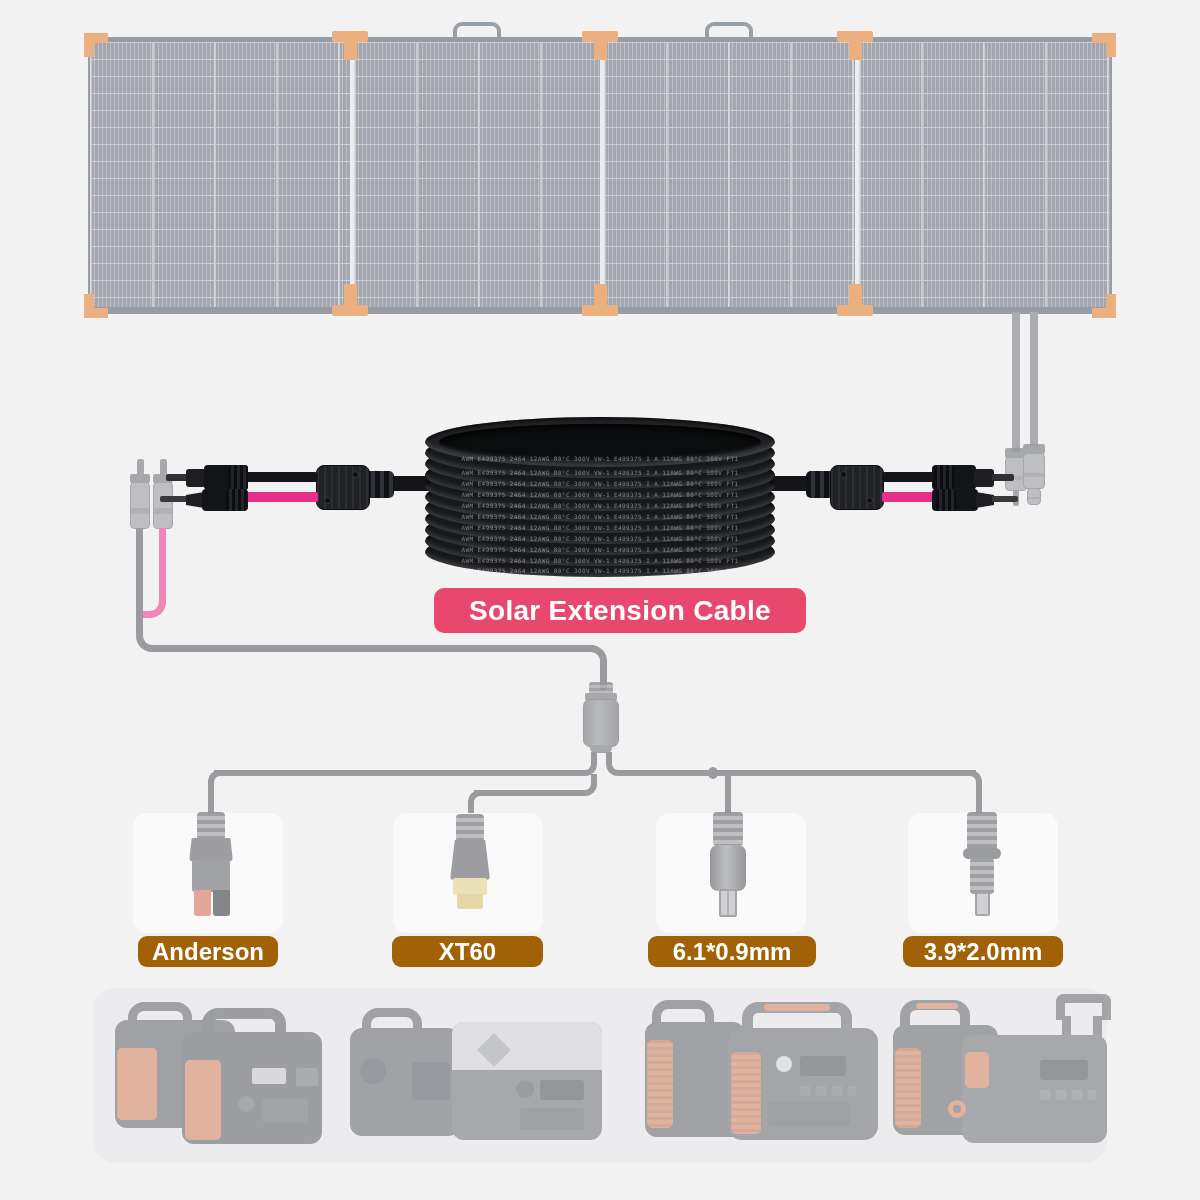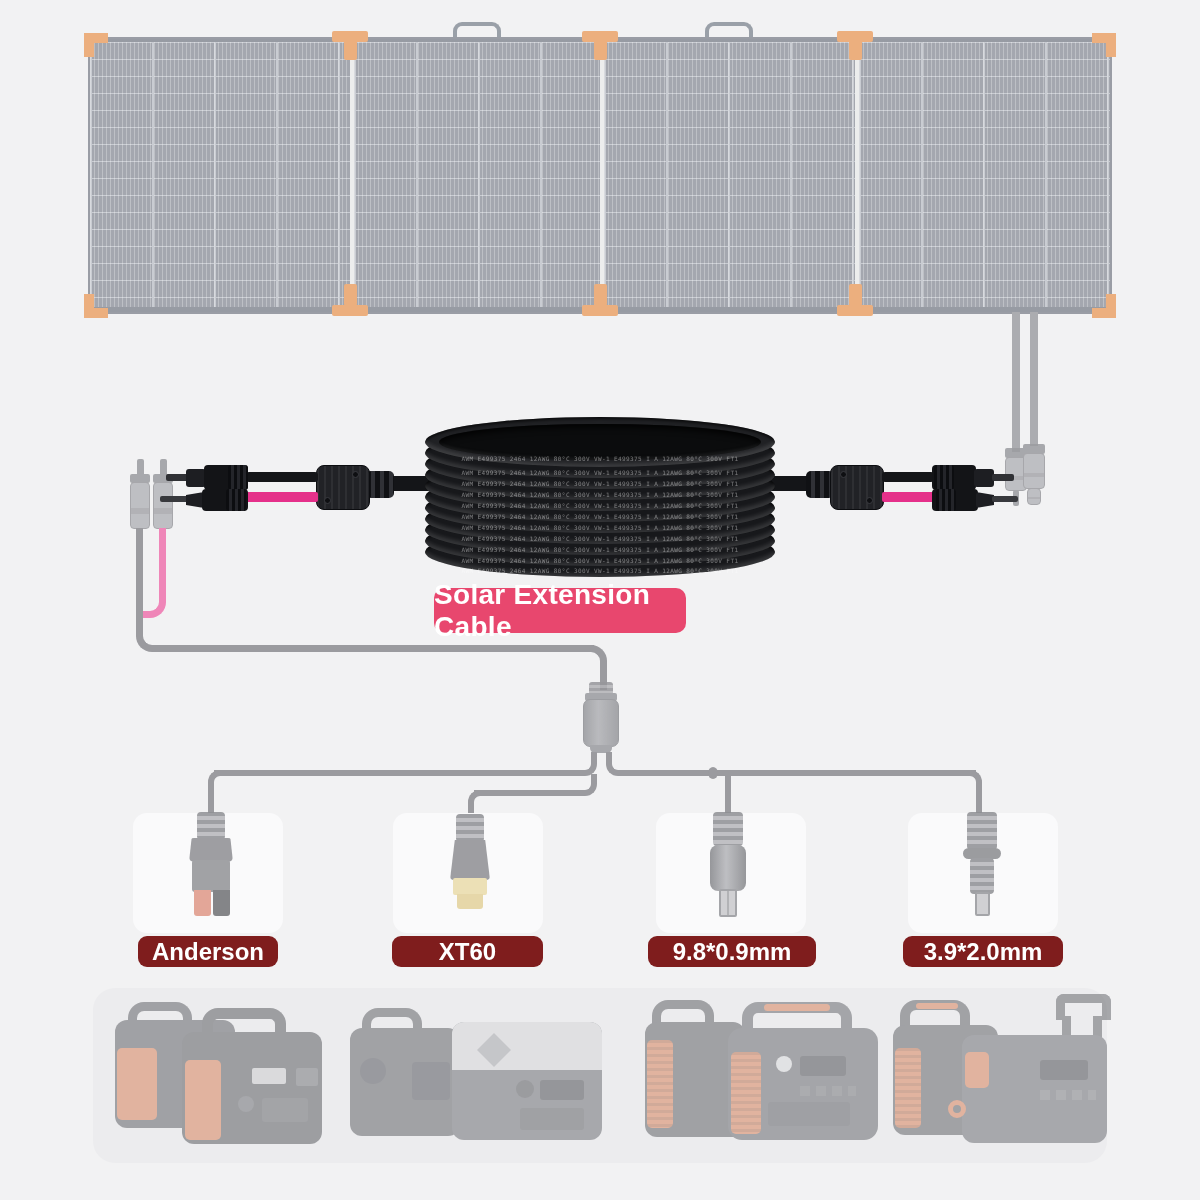--- a/index.html
+++ b/index.html
@@ -47,25 +47,25 @@
       background-image:repeating-linear-gradient(90deg,rgba(255,255,255,.06) 0 2px,rgba(0,0,0,0) 2px 7px);}
   .splitneck{background:repeating-linear-gradient(90deg,#101114 0 5px,#303136 5px 9px);border-radius:5px;}
   .rivet{width:5px;height:5px;border-radius:50%;background:#0e0f12;border:1px solid #3a3b40;}
   .mcbody{background:#131417;border-radius:4px;}
   .mcribs{background:repeating-linear-gradient(90deg,#0c0d10 0 3px,#24252a 3px 6px);border-radius:3px;}
   .mcnose{background:#1d1e22;border-radius:3px;}
   .mcpin{background:#303135;border-radius:2px;}
   .pinkcable{background:#e5308a;border-radius:2px;}
 
   
-  #banner{left:434px;top:588px;width:252px;height:45px;border-radius:10px;display:flex;align-items:center;justify-content:center;
+  #banner{left:434px;top:588px;width:372px;height:45px;border-radius:10px;display:flex;align-items:center;justify-content:center;
       font-weight:bold;font-size:28px;letter-spacing:.3px;}
   .card{top:813px;width:150px;height:120px;background:#fafafb;border-radius:14px;}
   .blabel{top:936px;height:31px;border-radius:9px;color:#ffffff;font-weight:bold;font-size:24px;
-      display:flex;align-items:center;justify-content:center;background:#7f1d1d;}
+      display:flex;align-items:center;justify-content:center;background:#a16207;}
 
   
   #bottomcard{left:93px;top:988px;width:1014px;height:175px;background:#ececee;border-radius:22px;}
   .ps{opacity:.5;}
   .psbody{position:absolute;border-radius:12px;background:#55575c;}
   .pshandle{position:absolute;border-style:solid;border-color:#55575c;border-bottom:none;border-radius:16px 16px 0 0;background:transparent;box-sizing:border-box;}
   .orange{background:#d77b50;border-radius:5px;}
   .screen{background:#3f4146;border-radius:3px;}
   .lightscreen{background:#c8c9cb;border-radius:2px;}
   .fade{opacity:.85;}
@@ -242,21 +242,21 @@
 
   <div class="a fade">
     <div class="a ribs" style="left:967px;top:812px;width:30px;height:38px;"></div>
     <div class="a" style="left:963px;top:848px;width:38px;height:11px;background:#8b8c90;border-radius:6px;"></div>
     <div class="a ribs" style="left:970px;top:858px;width:24px;height:36px;"></div>
     <div class="a" style="left:975px;top:892px;width:15px;height:24px;background:#c9c9cd;border:2px solid #96979b;border-radius:2px;box-sizing:border-box;"></div>
   </div>
 
   <div class="a blabel" style="left:138px;width:140px;">Anderson</div>
   <div class="a blabel" style="left:392px;width:151px;">XT60</div>
-  <div class="a blabel" style="left:648px;width:168px;">9.8*0.9mm</div>
+  <div class="a blabel" style="left:648px;width:168px;">6.1*0.9mm</div>
   <div class="a blabel" style="left:903px;width:160px;">3.9*2.0mm</div>
 
   <div class="a" id="bottomcard"></div>
 
   <div class="a ps">
 
     <div class="pshandle" style="left:128px;top:1002px;width:64px;height:30px;border-width:9px;"></div>
     <div class="psbody" style="left:115px;top:1020px;width:120px;height:108px;"></div>
     <div class="a orange" style="left:117px;top:1048px;width:40px;height:72px;"></div>
     <div class="pshandle" style="left:202px;top:1008px;width:84px;height:36px;border-width:11px;border-color:#4e5055;"></div>

